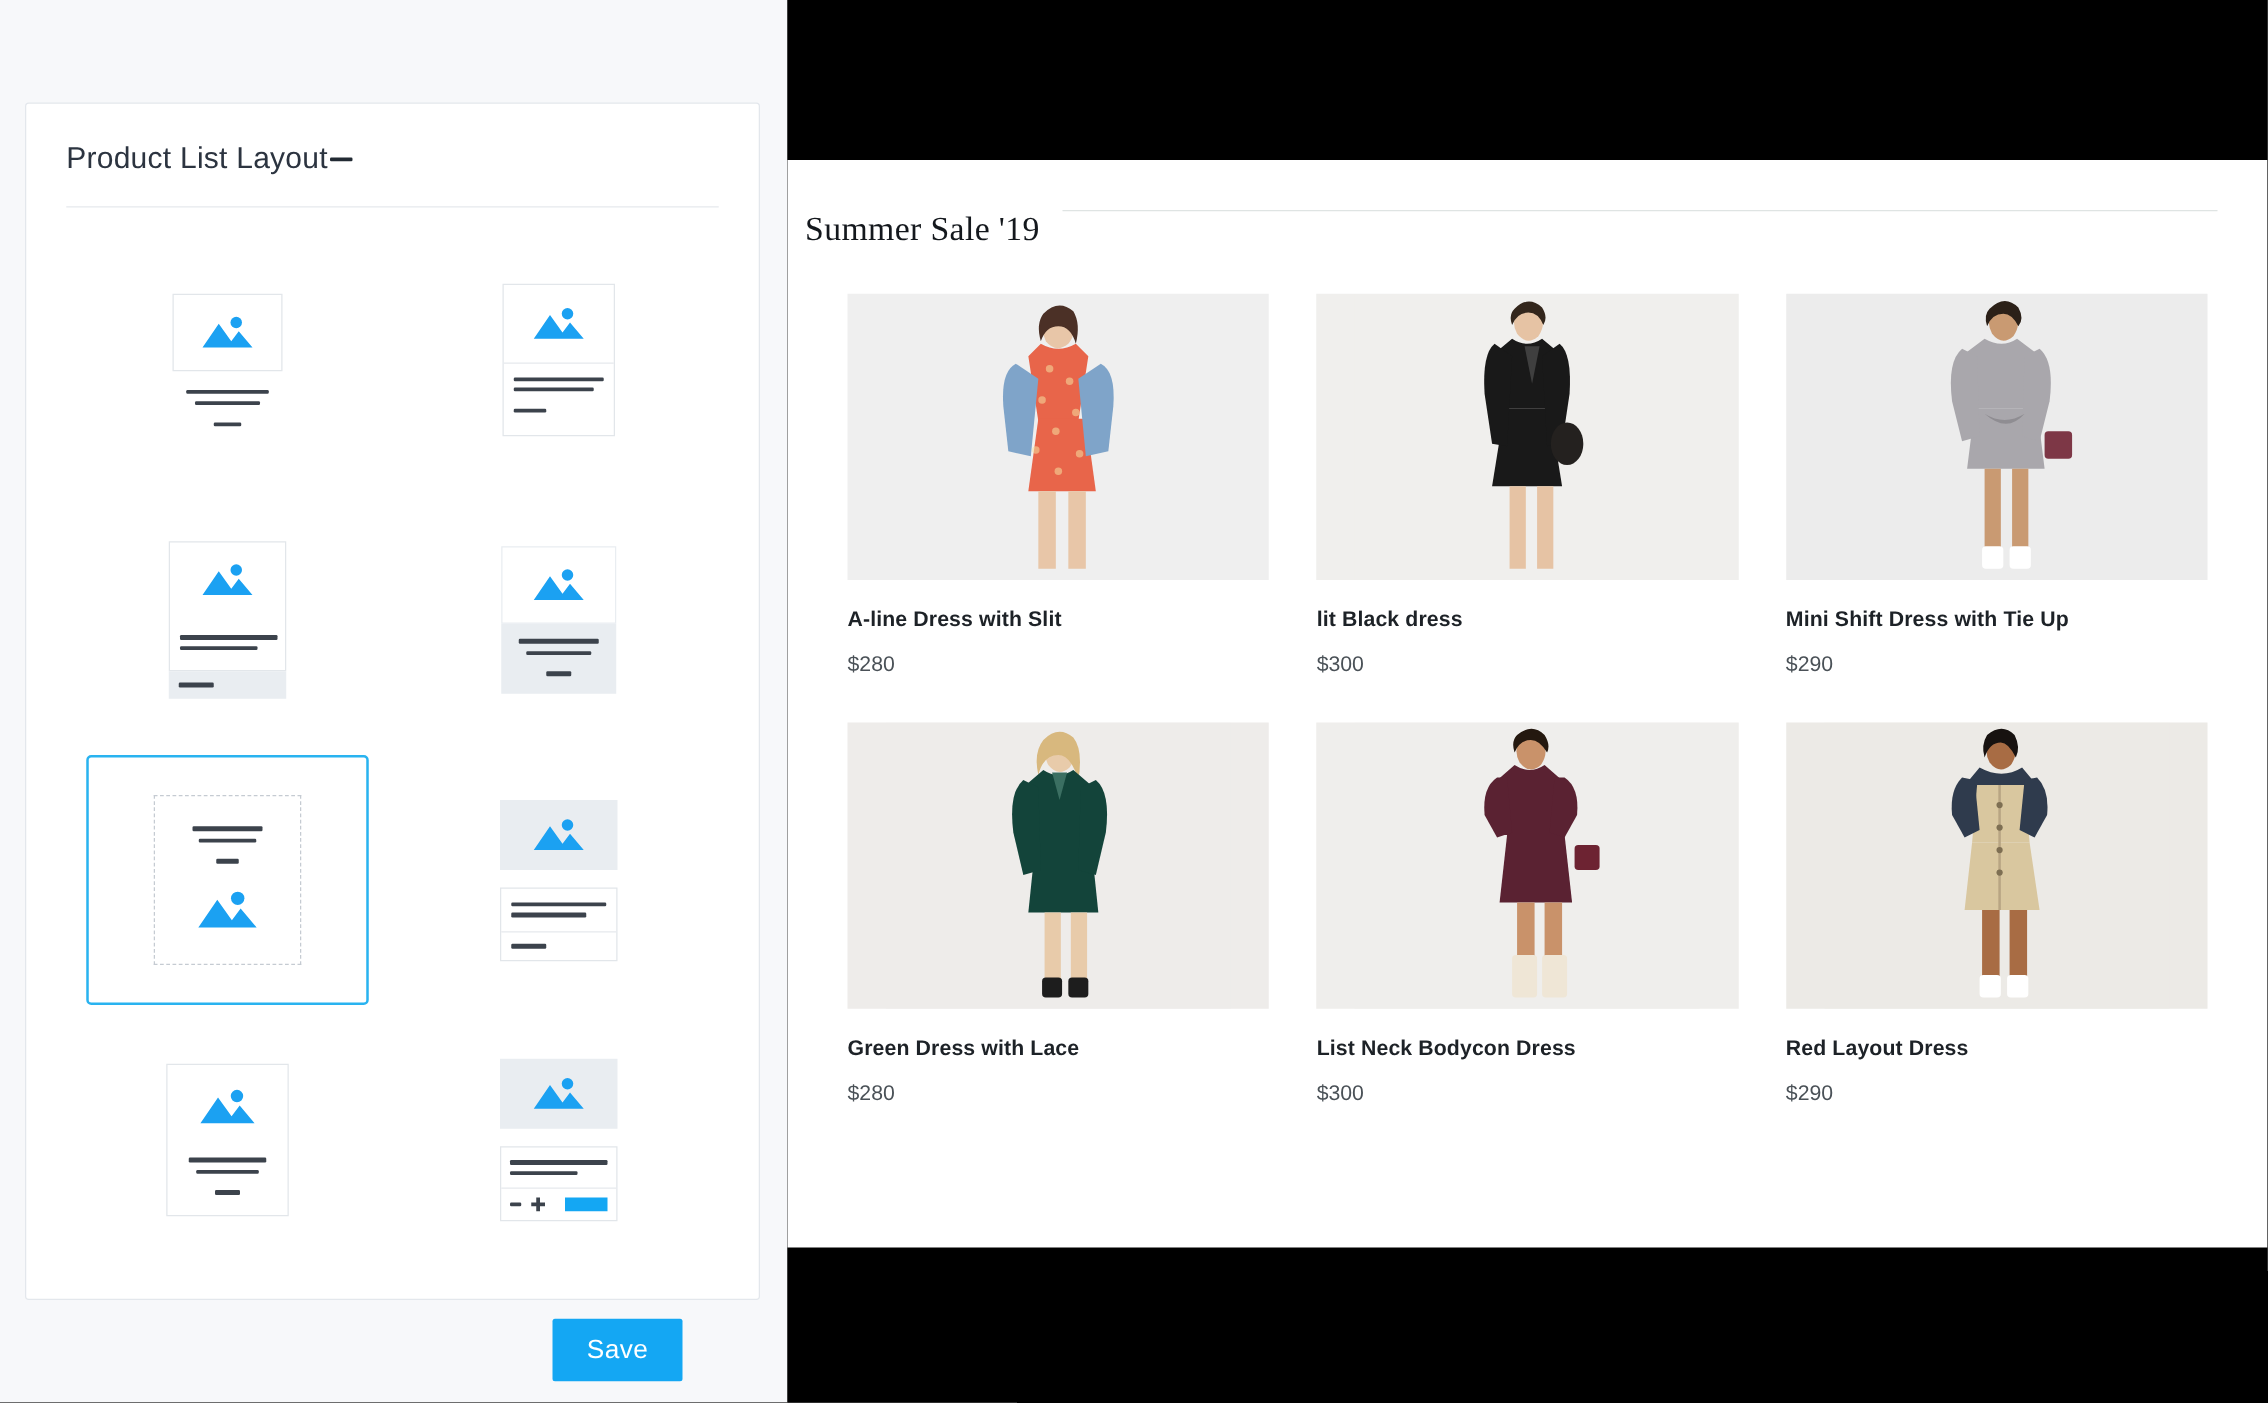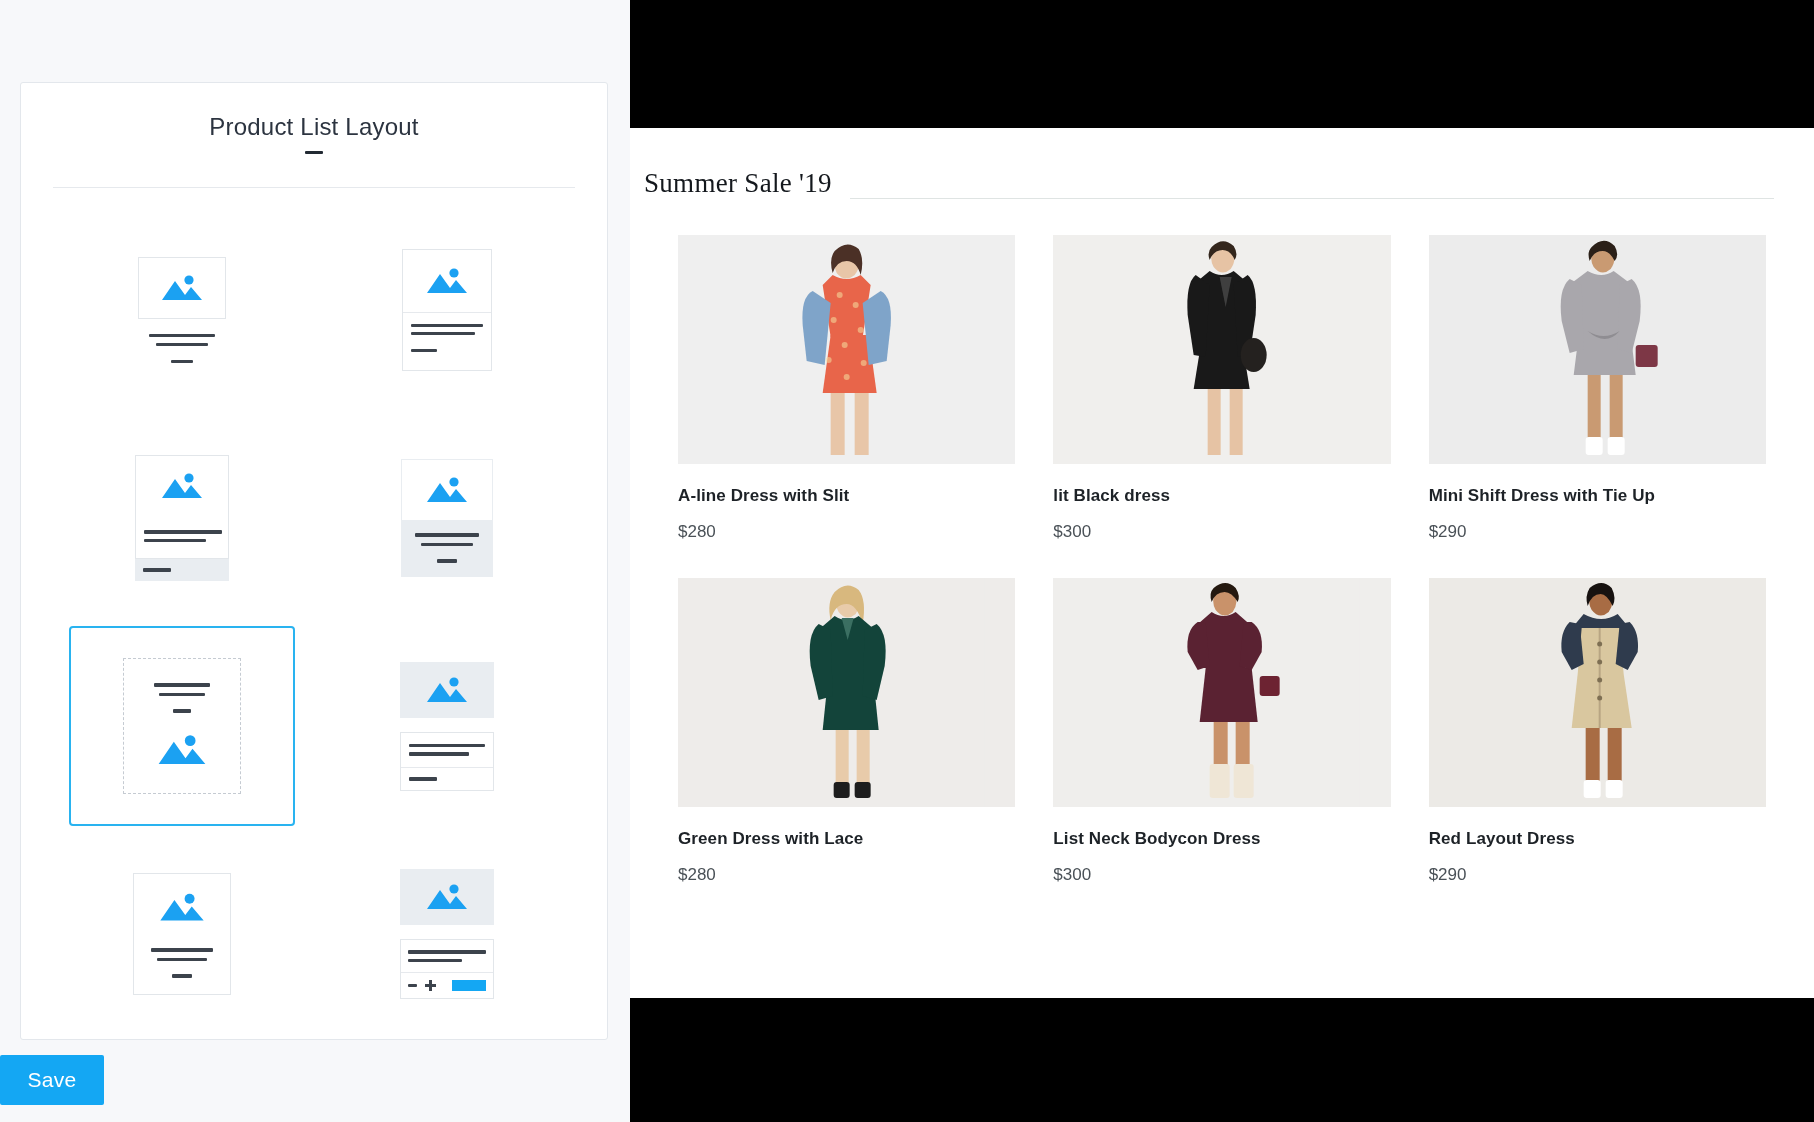--- a/index.html
+++ b/index.html
@@ -32,23 +32,22 @@
     top: 82px;
     width: 588px;
     height: 958px;
     background: #ffffff;
     border: 1px solid #e3e7ec;
     border-radius: 3px;
   }
   .card-header {
     display: flex;
     align-items: center;
-    justify-content: space-between;
+    justify-content: flex-start;
     padding: 30px 32px 0 32px;
-    flex-direction: column;
   }
   .card-header h2 {
     font-size: 24px;
     font-weight: normal;
     color: #2c3440;
     letter-spacing: .2px;
   }
   .collapse-btn {
     width: 22px; height: 22px;
     display: flex; align-items: center; justify-content: center;
@@ -111,21 +110,21 @@
     border: 1px dashed #c5cbd2;
     display: flex; flex-direction: column; align-items: center;
     padding: 10px 0;
   }
 
   .save-wrap {
     position: absolute;
     left: 0; top: 1055px;
     width: 574px;
     display: flex;
-    justify-content: flex-start;
+    justify-content: flex-end;
     padding-right: 28px;
   }
   .save-btn {
     background: #14a7f3;
     color: #fff;
     border: none;
     font-size: 21px;
     font-family: "Liberation Sans", sans-serif;
     padding: 13px 0;
     width: 104px;
@@ -143,21 +142,21 @@
   .preview {
     position: absolute;
     left: 0; top: 128px;
     width: 1184px;
     height: 870px;
     background: #ffffff;
     overflow: hidden;
   }
   .sale-head {
     display: flex;
-    align-items: flex-end;
+    align-items: flex-start;
     padding: 40px 40px 0 14px;
     gap: 18px;
   }
   .sale-head h3 {
     font-family: "Liberation Serif", serif;
     font-size: 27px;
     font-weight: normal;
     color: #14181d;
     white-space: nowrap;
     letter-spacing: .3px;

